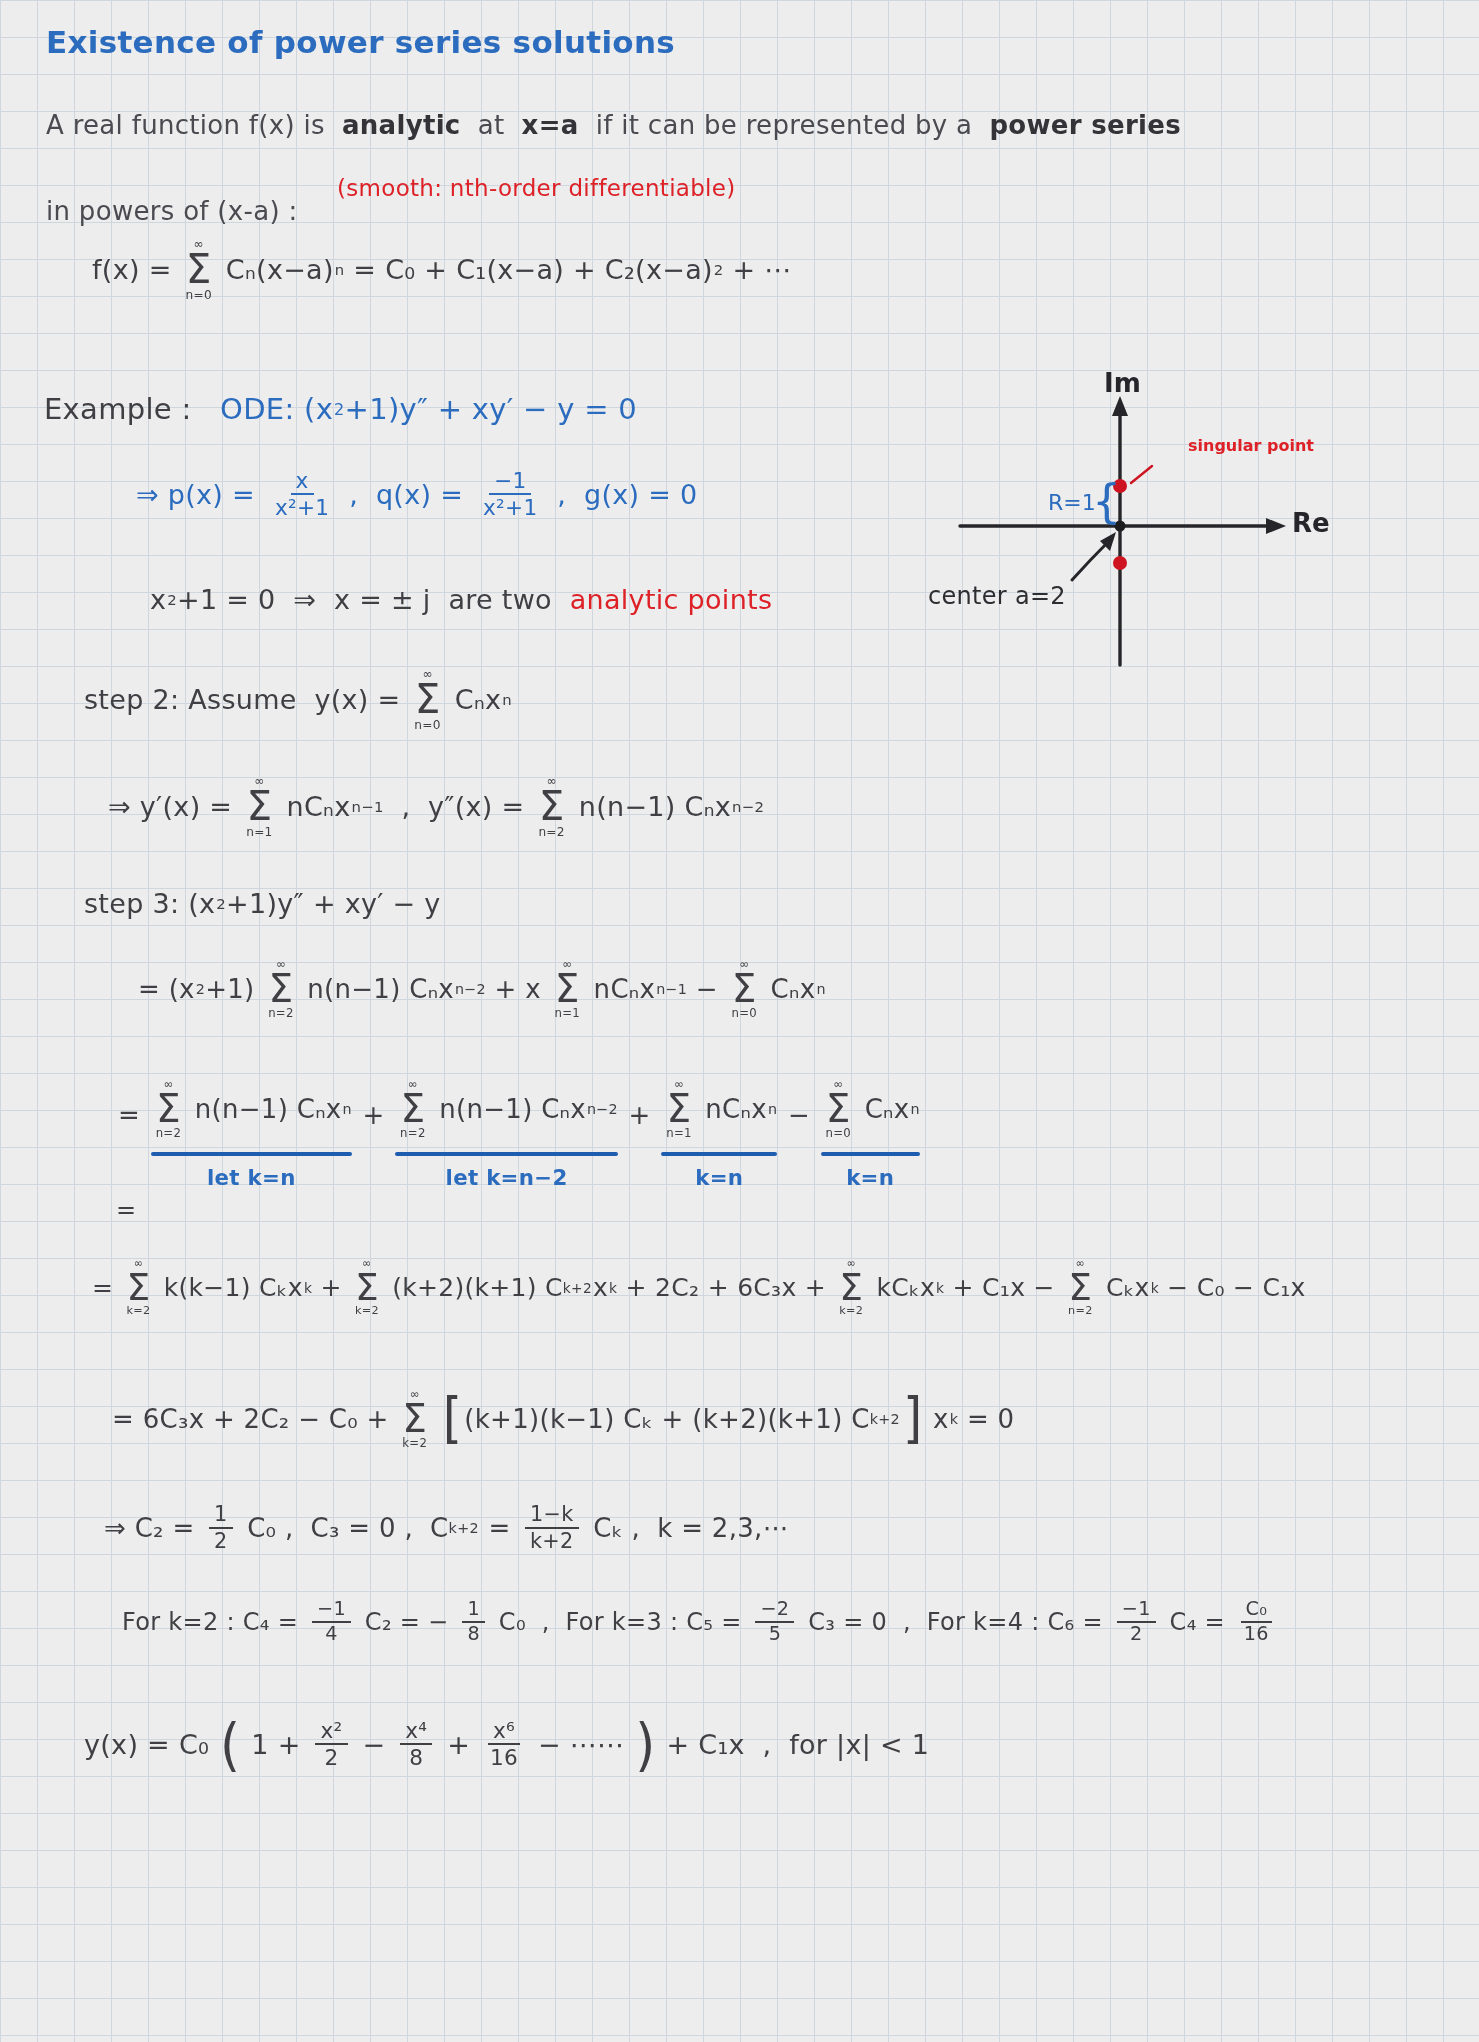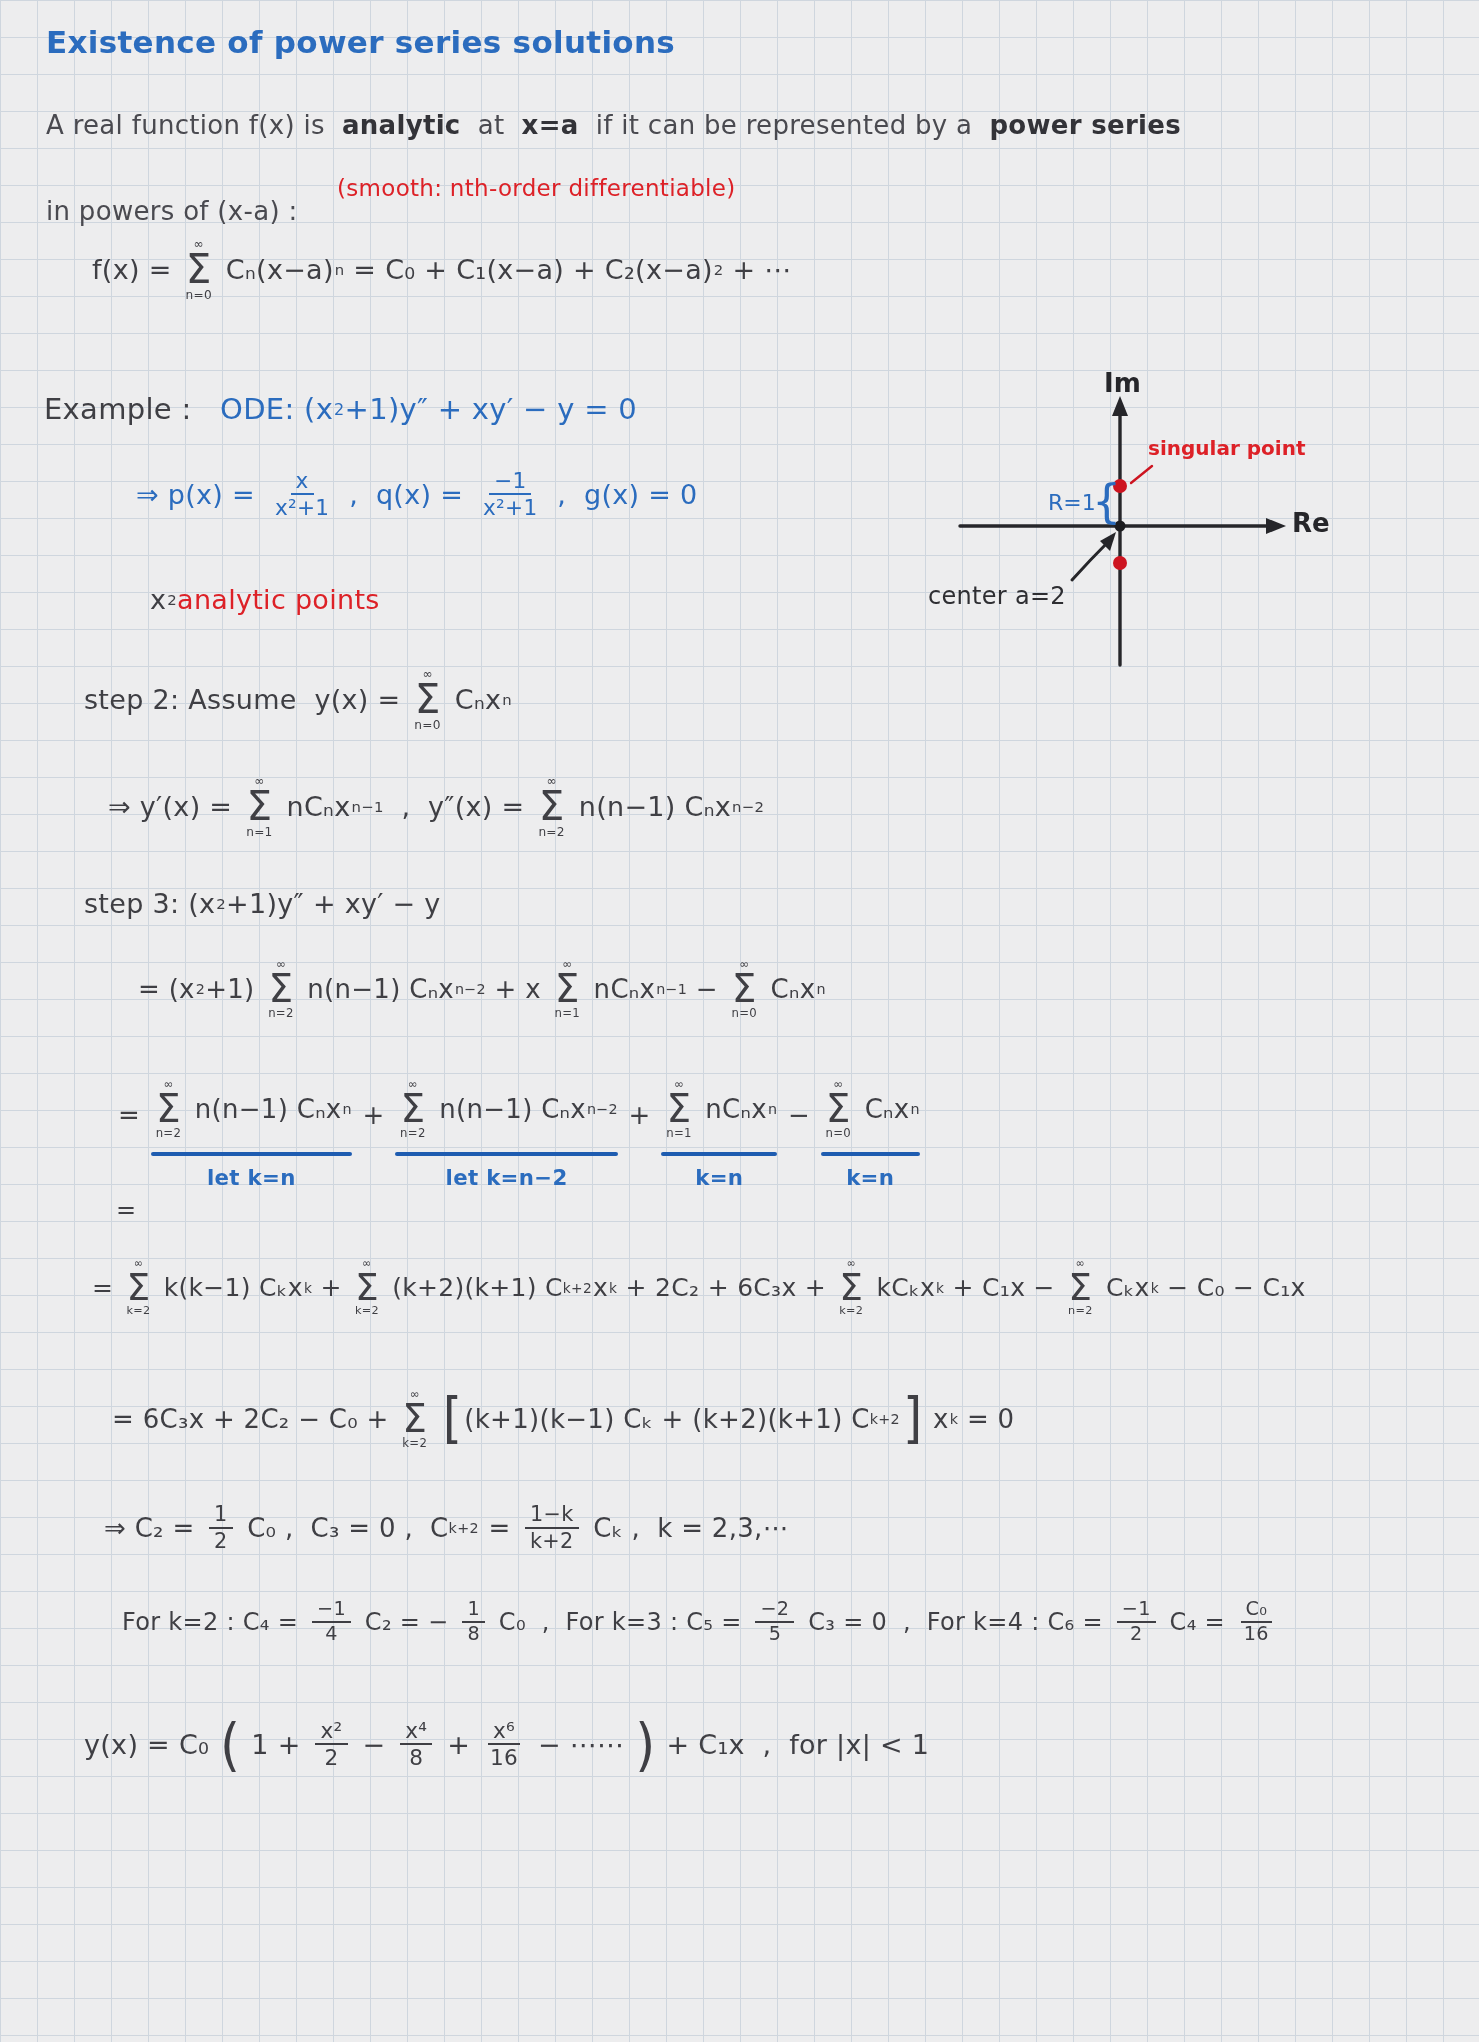--- a/index.html
+++ b/index.html
@@ -35,21 +35,21 @@
   .big{display:inline-block;font-size:1.9em;transform:scaleY(1.12);margin:0 2px;font-weight:normal;line-height:1;}
   .gl{align-items:flex-start;}
   .gpre{margin-top:22px;white-space:pre;}
   .ugroup{display:inline-flex;flex-direction:column;align-items:center;margin:0 2px;}
   .gmath{display:inline-flex;align-items:center;white-space:pre;}
   .uline{align-self:stretch;height:4px;background:var(--c-underline-blue,#1e5cb0);margin-top:12px;border-radius:2px;}
   .ulabel{color:var(--c-blue,#2b6cbe);font-size:.82em;margin-top:9px;font-weight:bold;}
   .diagram{position:absolute;left:920px;top:360px;width:510px;height:330px;}
   .diagram .lbl{position:absolute;white-space:pre;}
   .axlbl{font-weight:bold;color:#26262a;font-size:26px;}
-  .singlbl{color:var(--c-red,#dd2127);font-size:20px;font-weight:bold;}
+  .singlbl{color:var(--c-red,#dd2127);font-size:16px;font-weight:bold;margin-left:40px;}
   .radlbl{color:var(--c-blue,#2b6cbe);font-size:22px;font-weight:normal;}
   .bracelbl{color:var(--c-blue,#2b6cbe);font-size:46px;line-height:1;}
   .ctrlbl{color:#2e2e32;font-size:24px;}
   .axisline{stroke:#26262a;stroke-width:3.4;stroke-linecap:round;}
   .axishead{fill:#26262a;}
   .reddot{fill:var(--c-dot-red,#cd1420);}
   .blackdot{fill:#1c1c1f;}
   .redlink{stroke:var(--c-dot-red,#cd1420);stroke-width:2.4;stroke-linecap:round;}
   .blackcurve{stroke:#26262a;stroke-width:3;fill:none;stroke-linecap:round;}
 </style>
@@ -62,21 +62,21 @@
 
   <div class="abs hand para" style="left:46px;top:110px;"><span>A real function f(x) is  </span><b>analytic</b><span>  at  </span><b>x=a</b><span>  if it can be represented by a  </span><b>power series</b></div>
 
   <div class="abs hand rednote" style="left:337px;top:175px;">(smooth: nth-order differentiable)</div>
 
   <div class="abs hand para" style="left:46px;top:196px;">in powers of (x-a) :</div>
 
   <div class="abs mathline hand ink-ink" style="left: 92px; top: 238px; font-size: 27px;"><span class="t">f(x) = </span><span class="sum"><span class="lim">∞</span><span class="sig">Σ</span><span class="lim">n=0</span></span><span class="t"> Cₙ(x−a)</span><span class="sp">n</span><span class="t"> = C₀ + C₁(x−a) + C₂(x−a)</span><span class="sp">2</span><span class="t"> + ⋯</span></div>
   <div class="abs mathline hand ink-blue" style="left: 44px; top: 392px; font-size: 29px;"><span class="t ink-ink">Example :   </span><span class="t">ODE: (x</span><span class="sp">2</span><span class="t">+1)y″ + xy′ − y = 0</span></div>
   <div class="abs mathline hand ink-blue" style="left: 136px; top: 468px; font-size: 27px;"><span class="t">⇒ p(x) = </span><span class="frac"><span class="fn">x</span><span class="fd">x²+1</span></span><span class="t"> ,  q(x) = </span><span class="frac"><span class="fn">−1</span><span class="fd">x²+1</span></span><span class="t"> ,  g(x) = 0</span></div>
-  <div class="abs mathline hand ink-ink" style="left: 150px; top: 584px; font-size: 27px;"><span class="t">x</span><span class="sp">2</span><span class="t ink-red">analytic points</span></div>
+  <div class="abs mathline hand ink-ink" style="left: 150px; top: 584px; font-size: 27px;"><span class="t">x</span><span class="sp">2</span><span class="t">+1 = 0  ⇒  x = ± j  are two  </span><span class="t ink-red">analytic points</span></div>
   <div class="abs mathline hand ink-ink" style="left: 84px; top: 668px; font-size: 27px;"><span class="t">step 2: Assume  y(x) = </span><span class="sum"><span class="lim">∞</span><span class="sig">Σ</span><span class="lim">n=0</span></span><span class="t"> Cₙx</span><span class="sp">n</span></div>
   <div class="abs mathline hand ink-ink" style="left: 108px; top: 775px; font-size: 27px;"><span class="t">⇒ y′(x) = </span><span class="sum"><span class="lim">∞</span><span class="sig">Σ</span><span class="lim">n=1</span></span><span class="t"> nCₙx</span><span class="sp">n−1</span><span class="t">  ,  y″(x) = </span><span class="sum"><span class="lim">∞</span><span class="sig">Σ</span><span class="lim">n=2</span></span><span class="t"> n(n−1) Cₙx</span><span class="sp">n−2</span></div>
   <div class="abs mathline hand ink-ink" style="left: 84px; top: 888px; font-size: 27px;"><span class="t">step 3: (x</span><span class="sp">2</span><span class="t">+1)y″ + xy′ − y</span></div>
   <div class="abs mathline hand ink-ink" style="left: 138px; top: 958px; font-size: 26px;"><span class="t">= (x</span><span class="sp">2</span><span class="t">+1) </span><span class="sum"><span class="lim">∞</span><span class="sig">Σ</span><span class="lim">n=2</span></span><span class="t"> n(n−1) Cₙx</span><span class="sp">n−2</span><span class="t"> + x </span><span class="sum"><span class="lim">∞</span><span class="sig">Σ</span><span class="lim">n=1</span></span><span class="t"> nCₙx</span><span class="sp">n−1</span><span class="t"> − </span><span class="sum"><span class="lim">∞</span><span class="sig">Σ</span><span class="lim">n=0</span></span><span class="t"> Cₙx</span><span class="sp">n</span></div>
   <div class="abs mathline hand gl ink-ink" style="left: 118px; top: 1078px; font-size: 26px;"><span class="gpre"><span class="t">= </span></span><span class="ugroup"><span class="gmath"><span class="sum"><span class="lim">∞</span><span class="sig">Σ</span><span class="lim">n=2</span></span><span class="t"> n(n−1) Cₙx</span><span class="sp">n</span></span><span class="uline"></span><span class="ulabel">let k=n</span></span><span class="gpre"><span class="t"> + </span></span><span class="ugroup"><span class="gmath"><span class="sum"><span class="lim">∞</span><span class="sig">Σ</span><span class="lim">n=2</span></span><span class="t"> n(n−1) Cₙx</span><span class="sp">n−2</span></span><span class="uline"></span><span class="ulabel">let k=n−2</span></span><span class="gpre"><span class="t"> + </span></span><span class="ugroup"><span class="gmath"><span class="sum"><span class="lim">∞</span><span class="sig">Σ</span><span class="lim">n=1</span></span><span class="t"> nCₙx</span><span class="sp">n</span></span><span class="uline"></span><span class="ulabel">k=n</span></span><span class="gpre"><span class="t"> − </span></span><span class="ugroup"><span class="gmath"><span class="sum"><span class="lim">∞</span><span class="sig">Σ</span><span class="lim">n=0</span></span><span class="t"> Cₙx</span><span class="sp">n</span></span><span class="uline"></span><span class="ulabel">k=n</span></span></div>
   <div class="abs mathline hand ink-ink" style="left: 116px; top: 1196px; font-size: 24px;"><span class="t">=</span></div>
   <div class="abs mathline hand ink-ink" style="left: 92px; top: 1258px; font-size: 25px;"><span class="t">= </span><span class="sum"><span class="lim">∞</span><span class="sig">Σ</span><span class="lim">k=2</span></span><span class="t"> k(k−1) Cₖx</span><span class="sp">k</span><span class="t"> + </span><span class="sum"><span class="lim">∞</span><span class="sig">Σ</span><span class="lim">k=2</span></span><span class="t"> (k+2)(k+1) C</span><span class="sb">k+2</span><span class="t">x</span><span class="sp">k</span><span class="t"> + 2C₂ + 6C₃x + </span><span class="sum"><span class="lim">∞</span><span class="sig">Σ</span><span class="lim">k=2</span></span><span class="t"> kCₖx</span><span class="sp">k</span><span class="t"> + C₁x − </span><span class="sum"><span class="lim">∞</span><span class="sig">Σ</span><span class="lim">n=2</span></span><span class="t"> Cₖx</span><span class="sp">k</span><span class="t"> − C₀ − C₁x</span></div>
   <div class="abs mathline hand ink-ink" style="left: 112px; top: 1388px; font-size: 26px;"><span class="t">= 6C₃x + 2C₂ − C₀ + </span><span class="sum"><span class="lim">∞</span><span class="sig">Σ</span><span class="lim">k=2</span></span><span class="t"> </span><span class="big">[</span><span class="t">(k+1)(k−1) Cₖ + (k+2)(k+1) C</span><span class="sb">k+2</span><span class="big">]</span><span class="t"> x</span><span class="sp">k</span><span class="t"> = 0</span></div>
   <div class="abs mathline hand ink-ink" style="left: 104px; top: 1502px; font-size: 26px;"><span class="t">⇒ C₂ = </span><span class="frac"><span class="fn">1</span><span class="fd">2</span></span><span class="t"> C₀ ,  C₃ = 0 ,  C</span><span class="sb">k+2</span><span class="t"> = </span><span class="frac"><span class="fn">1−k</span><span class="fd">k+2</span></span><span class="t"> Cₖ ,  k = 2,3,⋯</span></div>
   <div class="abs mathline hand ink-ink" style="left: 122px; top: 1598px; font-size: 24px;"><span class="t">For k=2 : C₄ = </span><span class="frac"><span class="fn">−1</span><span class="fd">4</span></span><span class="t"> C₂ = − </span><span class="frac"><span class="fn">1</span><span class="fd">8</span></span><span class="t"> C₀  ,  For k=3 : C₅ = </span><span class="frac"><span class="fn">−2</span><span class="fd">5</span></span><span class="t"> C₃ = 0  ,  For k=4 : C₆ = </span><span class="frac"><span class="fn">−1</span><span class="fd">2</span></span><span class="t"> C₄ = </span><span class="frac"><span class="fn">C₀</span><span class="fd">16</span></span></div>

